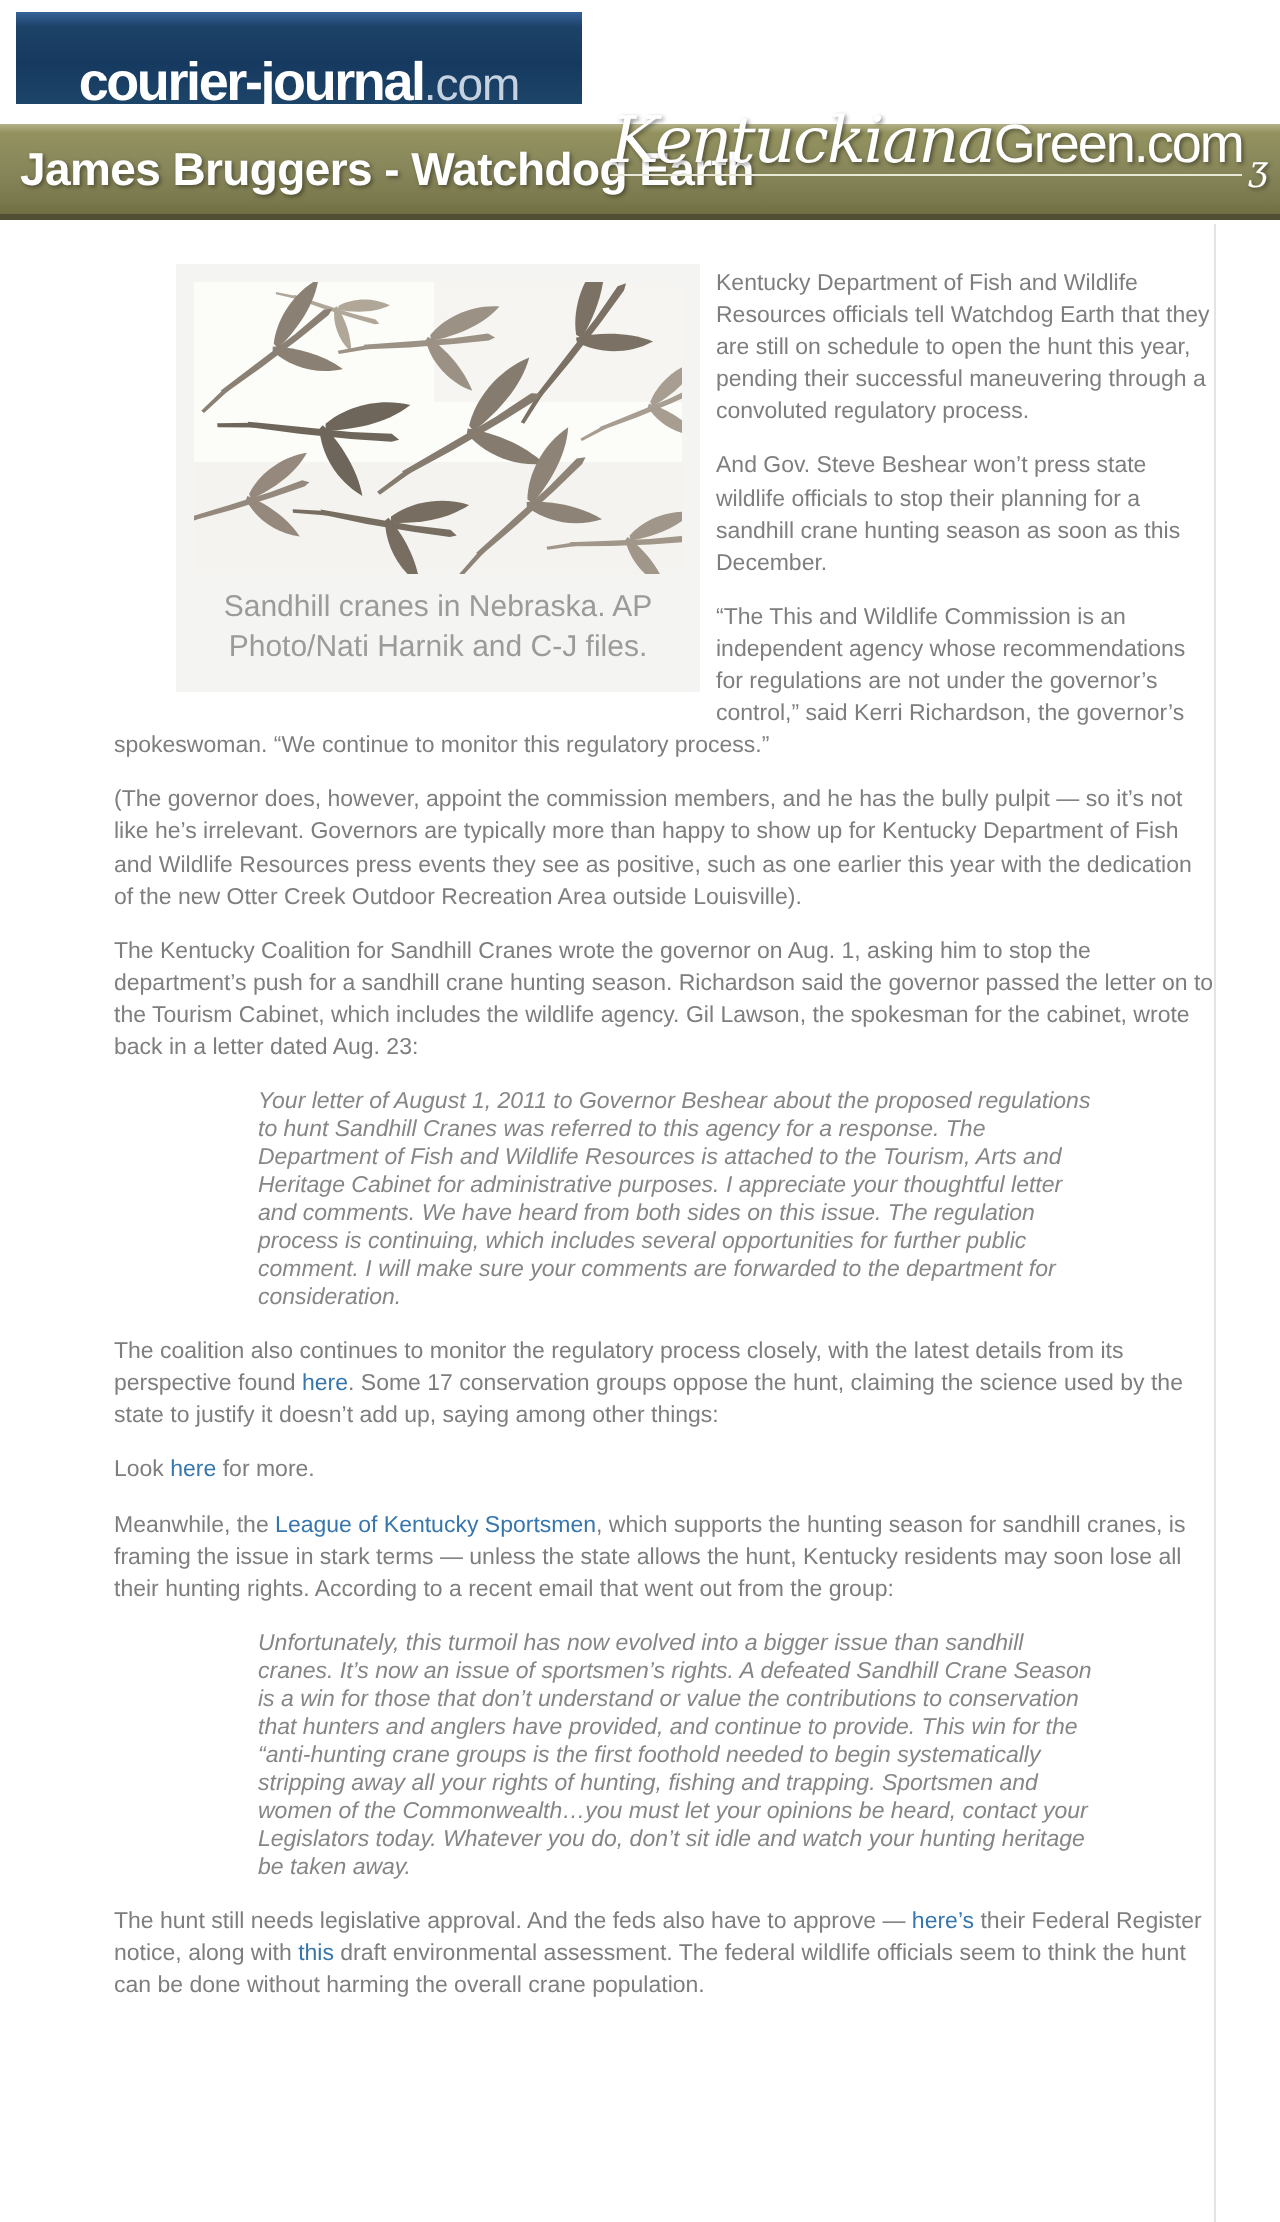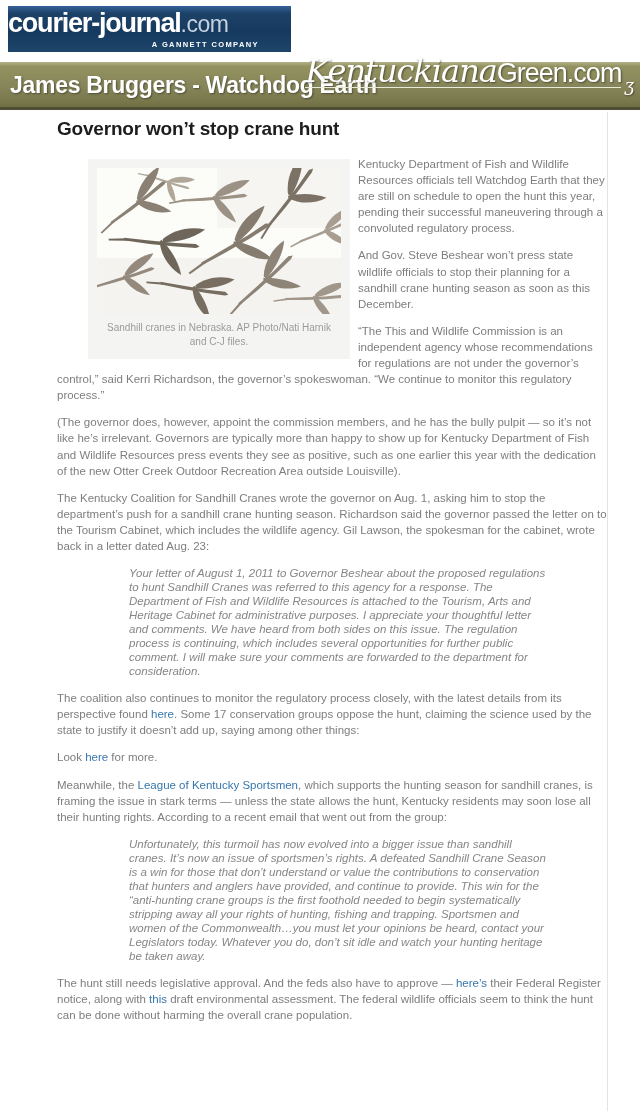--- a/index.html
+++ b/index.html
@@ -8,21 +8,21 @@
     background:#ffffff;
     font-family:"Liberation Sans", sans-serif;
   }
 
   
   .logo-box {
     position:absolute; left:8px; top:6px; width:283px; height:46px;
     background:linear-gradient(180deg,#35639a 0%, #1d4268 16%, #16395f 55%, #1d4569 100%);
     cursor:pointer;
   }
-  .logo-line { padding-top:2px; line-height:30px; white-space:nowrap; }
+  .logo-line { text-align:center; padding-top:20px; line-height:30px; white-space:nowrap; }
   .logo-main { color:#ffffff; font-weight:bold; font-size:27px; letter-spacing:-1.2px; }
   .logo-suffix { color:#c6d2df; font-size:23px; letter-spacing:-0.5px; }
   .logo-tagline {
     text-align:right; padding-right:32px; margin-top:-2px;
     color:#ffffff; font-size:7.5px; font-weight:bold; letter-spacing:1.4px;
   }
 
   
   .banner {
     position:absolute; left:0; top:62px; width:640px; height:45px;
@@ -56,21 +56,21 @@
   }
   .byline { font-size:11px; color:#9b9b9b; margin:0 0 2px 0; }
   a.lnk { color:#3776ad; text-decoration:none; cursor:pointer; }
 
   figure.photo {
     float:left; margin:14px 8px 4px 31px; padding:9px; width:244px;
     background:#f4f4f2;
   }
   figure.photo svg { display:block; background:#fcfcfa; }
   figcaption {
-    font-size:10px; color:#9b9b9b; text-align:center;
+    font-size:15px; color:#9b9b9b; text-align:center;
     padding:7px 2px 2px 2px; line-height:1.35;
   }
 
   .content p {
     font-size:11.5px; line-height:1.40; color:#7e7e7e; margin:0 0 11px 0;
   }
   .content p.lead { margin-top:16px; }
   .content p.clear { clear:left; margin-top:6px; }
 
   blockquote {
@@ -89,21 +89,20 @@
 <div class="banner">
   <div class="banner-title">James Bruggers - Watchdog Earth</div>
   <div class="brand">
     <span class="brand-underline"><span class="brand-script">Kentuckiana</span><span class="brand-rest">Green.com</span></span><span class="brand-flourish">ʒ</span>
   </div>
 </div>
 
 <div class="divider-v"></div>
 
 <div class="content">
-  <h1 class="article-title">Governor won’t stop crane hunt</h1>
 
 
   <figure class="photo">
     <svg width="244" height="146" viewBox="0 0 244 146" role="img">
       <defs>
         <g id="crane">
           <path d="M3,-2 C9,-12 22,-21 37,-22 C29,-10 15,-3 4,1 Z"></path>
           <path d="M1,1 C5,11 15,21 29,24 C23,13 12,4 2,-1 Z"></path>
           <path d="M-31,8 L-8,3 L15,-2 L33,-7 L37,-5.5 L34,-3.5 L16,1 L-7,6 L-29,10 Z"></path>
           <path d="M-28,7.5 L-44,13 L-43.2,14.6 L-27,9.5 Z"></path>

